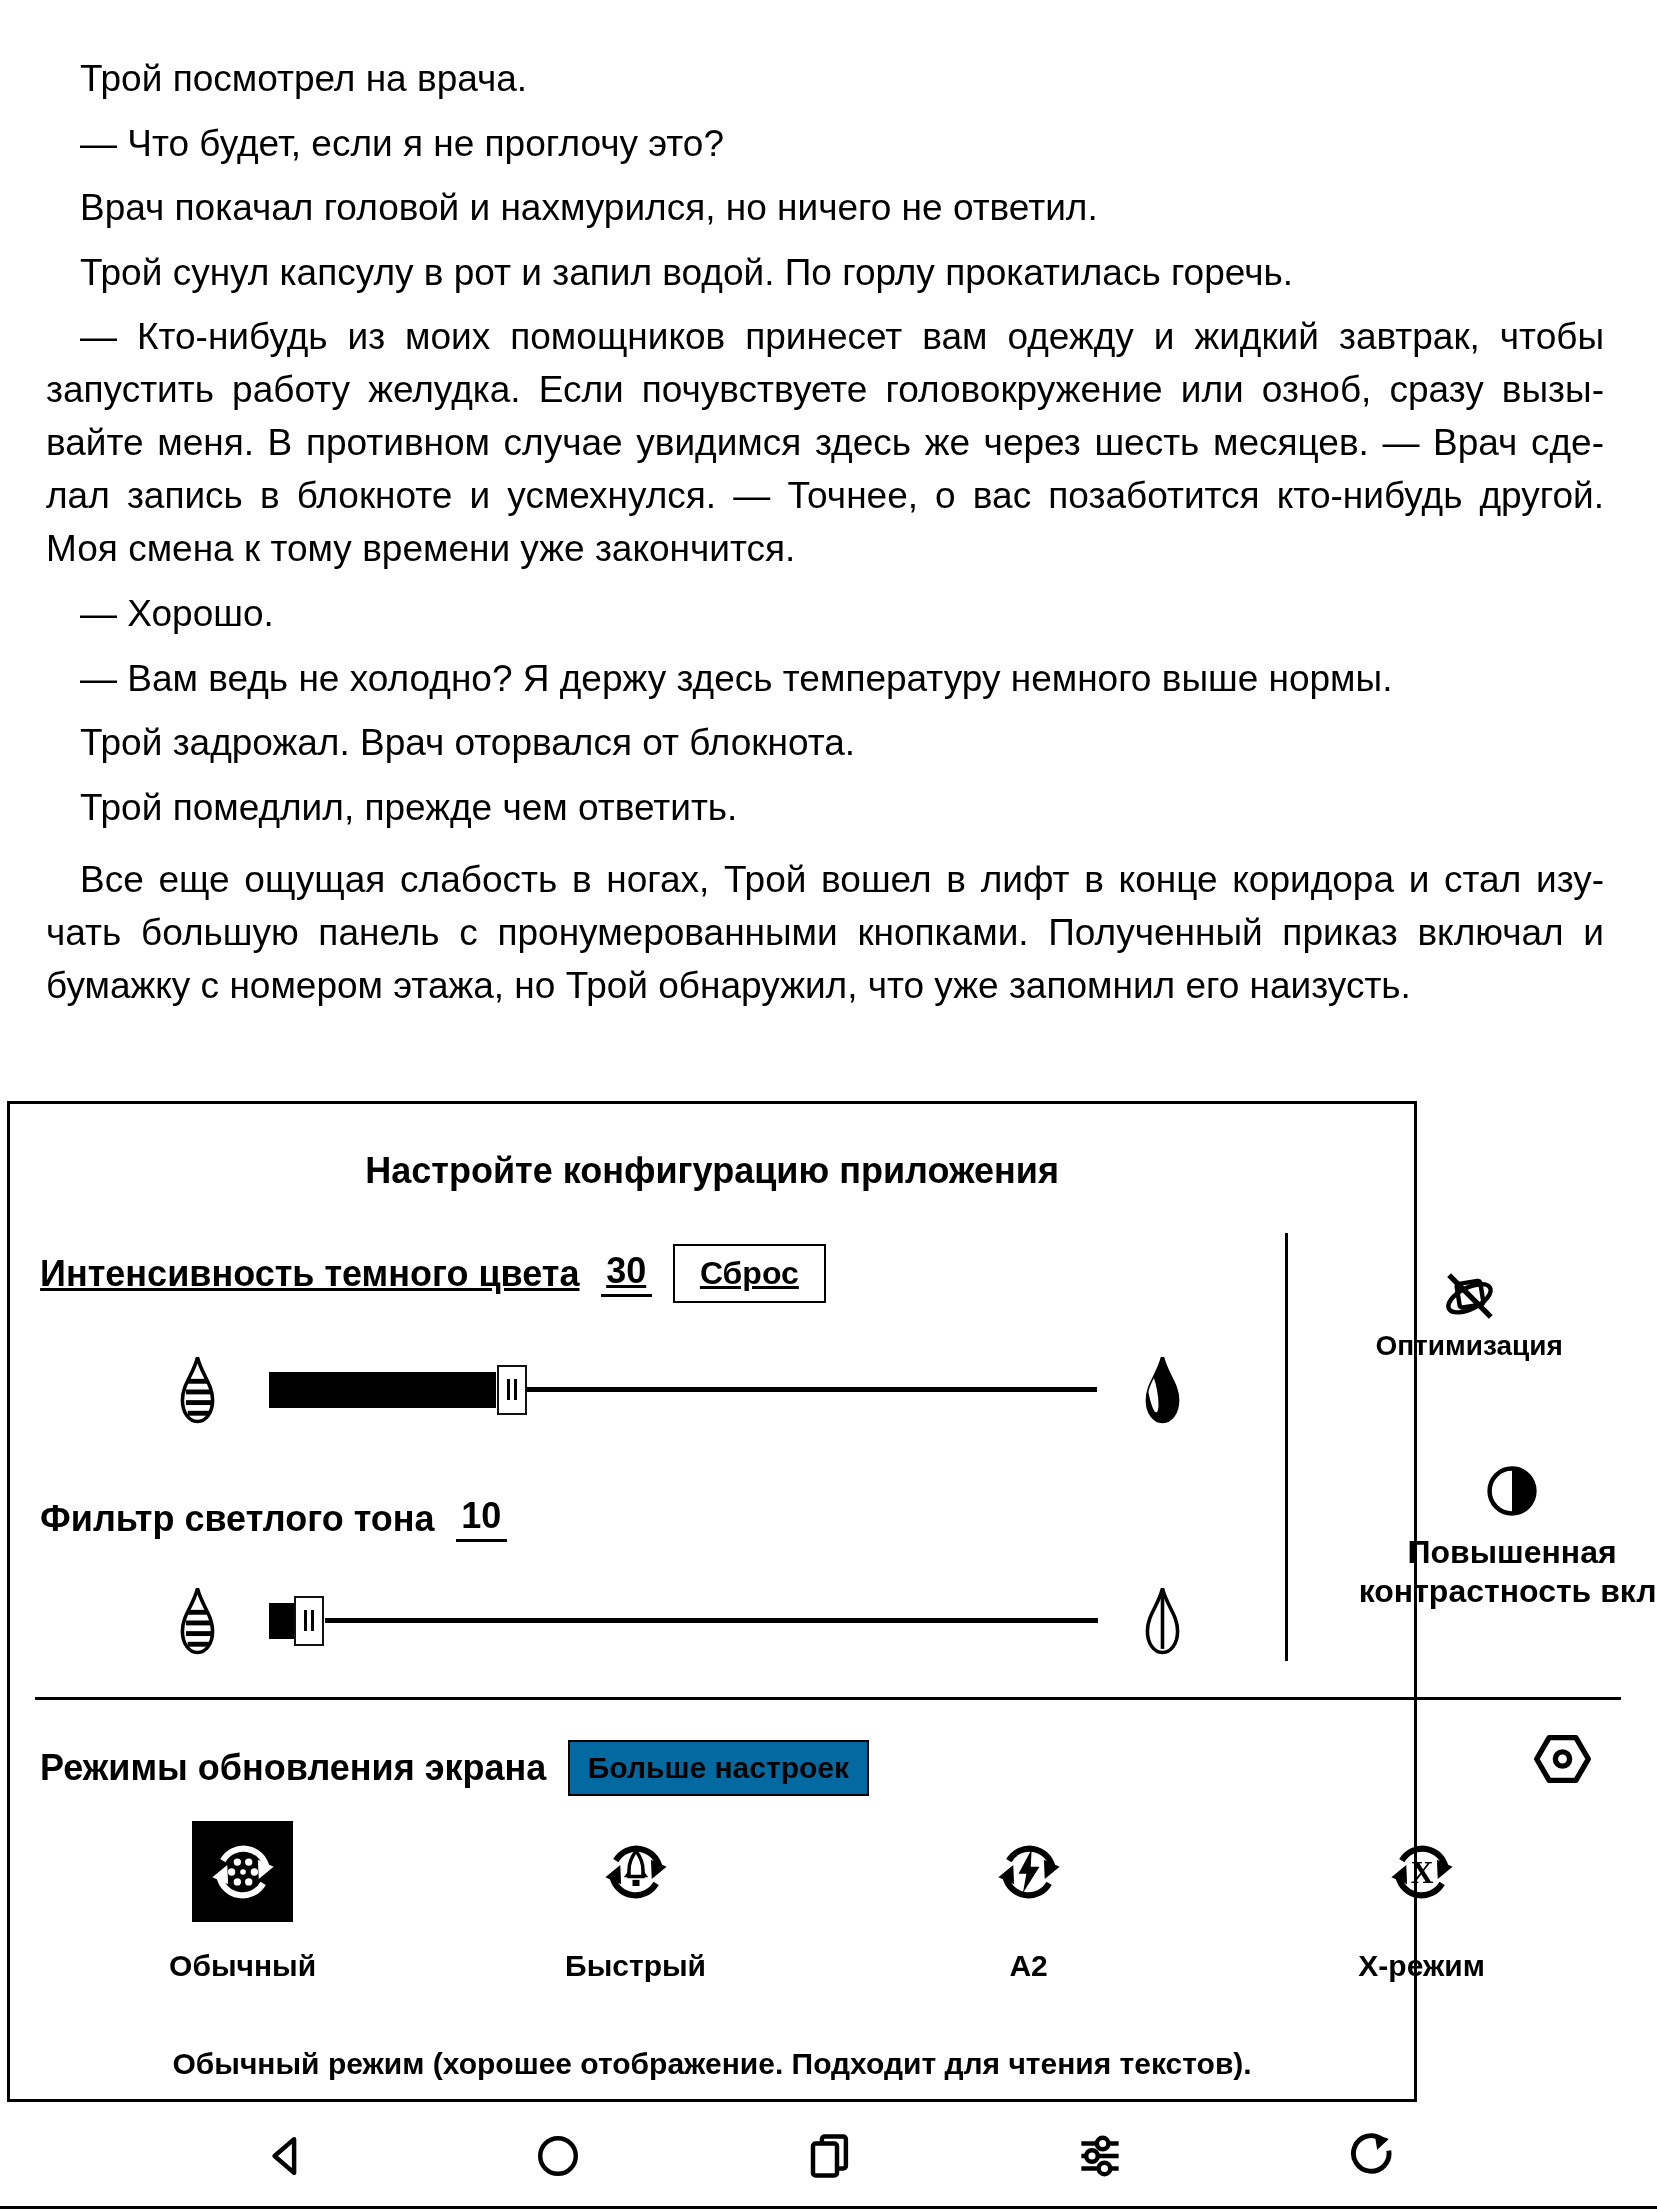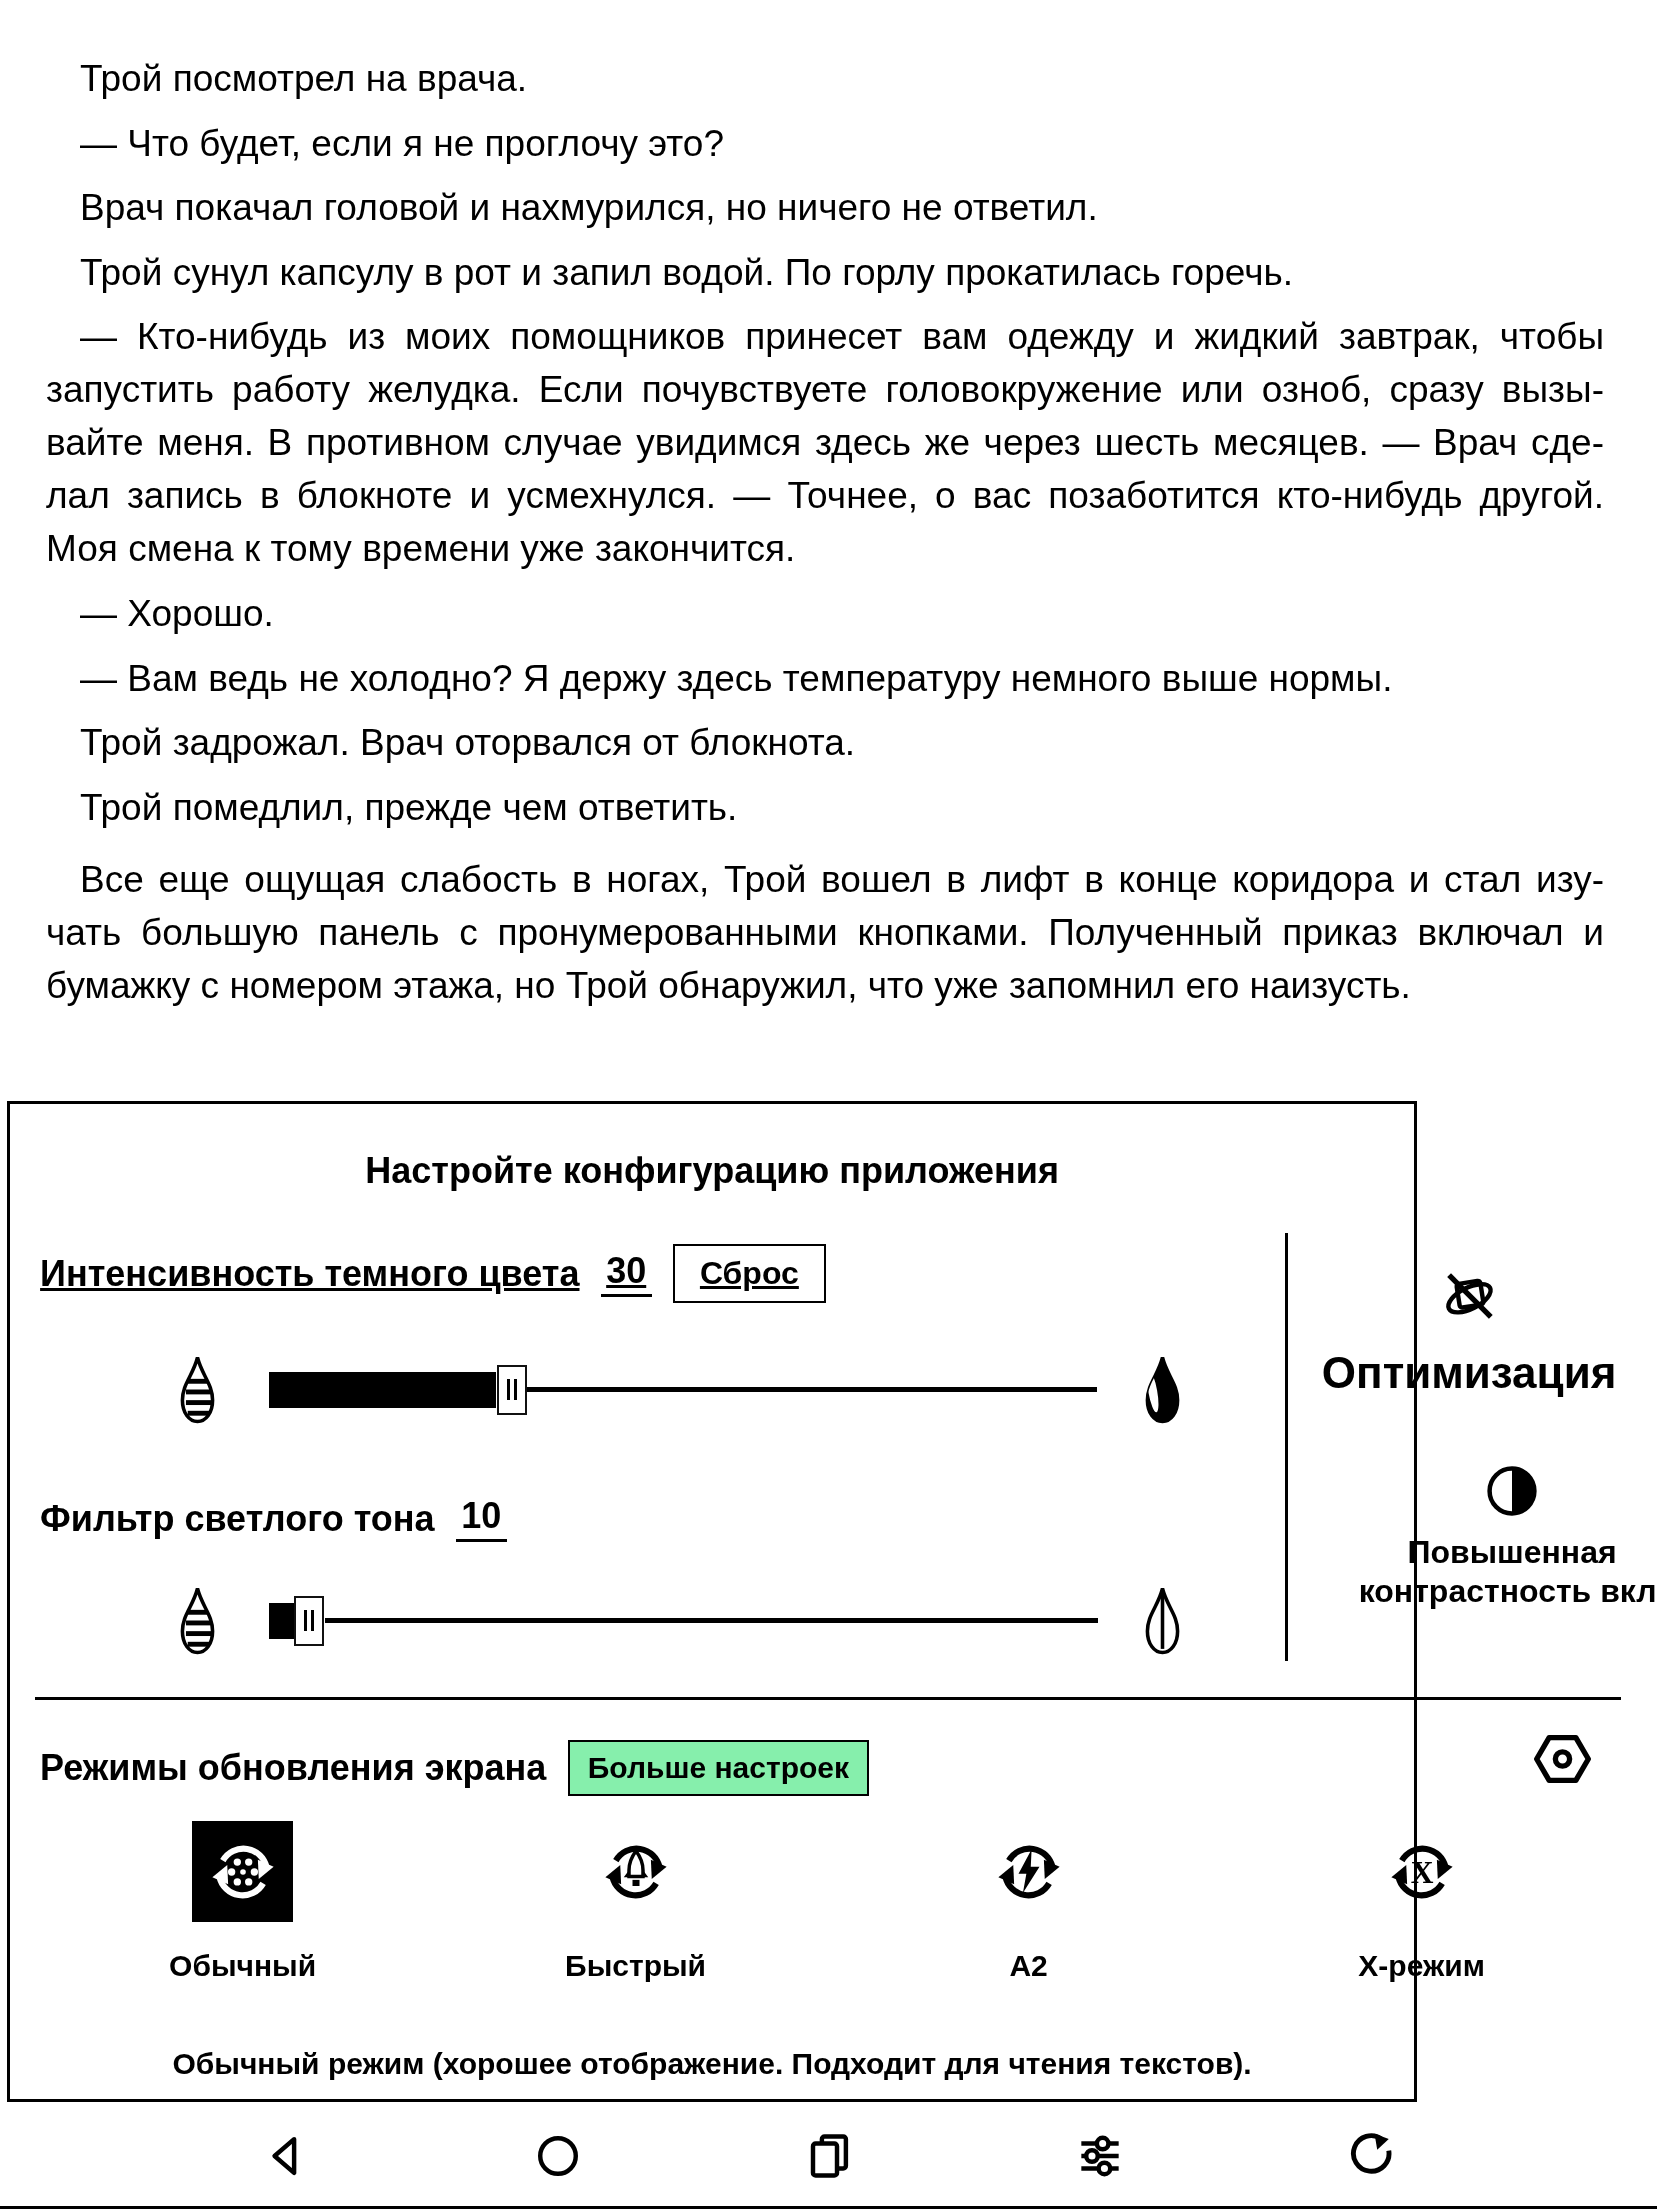--- a/index.html
+++ b/index.html
@@ -19,21 +19,21 @@
   .panel{position:absolute;left:7.1px;top:1101px;width:1410px;height:1001px;background:#fff;
          border:3.6px solid #000;box-sizing:border-box;}
   .panel-title{position:absolute;top:46px;left:0;width:100%;text-align:center;
                font-size:36px;font-weight:bold;}
   .ctl-row{position:absolute;left:30px;display:flex;align-items:center;gap:21.4px;height:59px;}
   #row-dark{top:140px;text-decoration:underline;} #row-light{top:385px;justify-content:flex-end;}
   .ctl-label{font-size:36px;font-weight:bold;}
   .ctl-value{font-size:36px;font-weight:bold;border-bottom:3.6px solid #000;padding:0 5.3px 2.7px;}
   .btn{border:2.7px solid #000;background:#fff;font-size:32px;font-weight:bold;
        padding:9px 25px;font-family:inherit;}
-  .btn2{border:2.7px solid #000;background:#86efac;font-size:30px;font-weight:bold;
+  .btn2{border:2.7px solid #000;background:#0369a1;font-size:30px;font-weight:bold;
         padding:9px 18px;font-family:inherit;}
 
   .slider{position:absolute;left:0;width:100%;height:89px;}
   #slider-dark{top:241px;} #slider-light{top:472px;}
   .drop{position:absolute;top:9px;}
   .drop.min{left:165px;} .drop.max{left:1130px;}
   .track-fill{position:absolute;top:27px;height:36px;background:#000;}
   #slider-dark .track-fill{left:259px;width:227px;}
   #slider-light .track-fill{left:259px;width:25px;}
   .handle{position:absolute;top:19.6px;width:30px;height:50px;background:#fff;border:2.7px solid #111;
@@ -41,21 +41,21 @@
   #slider-dark .handle{left:487px;} #slider-light .handle{left:284px;}
   .handle i{width:2.7px;height:21.4px;background:#000;display:block;}
   .track-rest{position:absolute;top:42px;height:4.5px;background:#000;}
   #slider-dark .track-rest{left:517px;width:570px;}
   #slider-light .track-rest{left:315px;width:773px;}
 
   .vdivider{position:absolute;left:1275px;top:129px;width:2.7px;height:428px;background:#000;}
   .hdivider{position:absolute;left:25px;top:593px;width:1586px;height:2.7px;background:#000;}
 
   .opt-btn{position:absolute;left:1281px;top:165px;width:356px;text-align:center;cursor:pointer;}
-  .opt-btn .lbl{margin-top:21px;font-size:44px;font-weight:bold;}
+  .opt-btn .lbl{margin-top:3px;font-size:28px;font-weight:bold;}
   .contrast-btn{position:absolute;left:1315px;top:361px;width:374px;text-align:center;cursor:pointer;}
   .contrast-btn .lbl{margin-top:12.5px;font-size:32px;font-weight:bold;line-height:39px;}
 
   #row-refresh{top:634px;}
   #row-refresh .ctl-label{white-space:nowrap;}
   .hex{position:absolute;left:1524px;top:629px;}
 
   .modes{position:absolute;top:717px;left:36px;width:1572px;display:flex;}
   .mode{flex:1;display:flex;flex-direction:column;align-items:center;cursor:pointer;}
   .mode-iconbox{width:101px;height:101px;display:flex;align-items:center;justify-content:center;}

